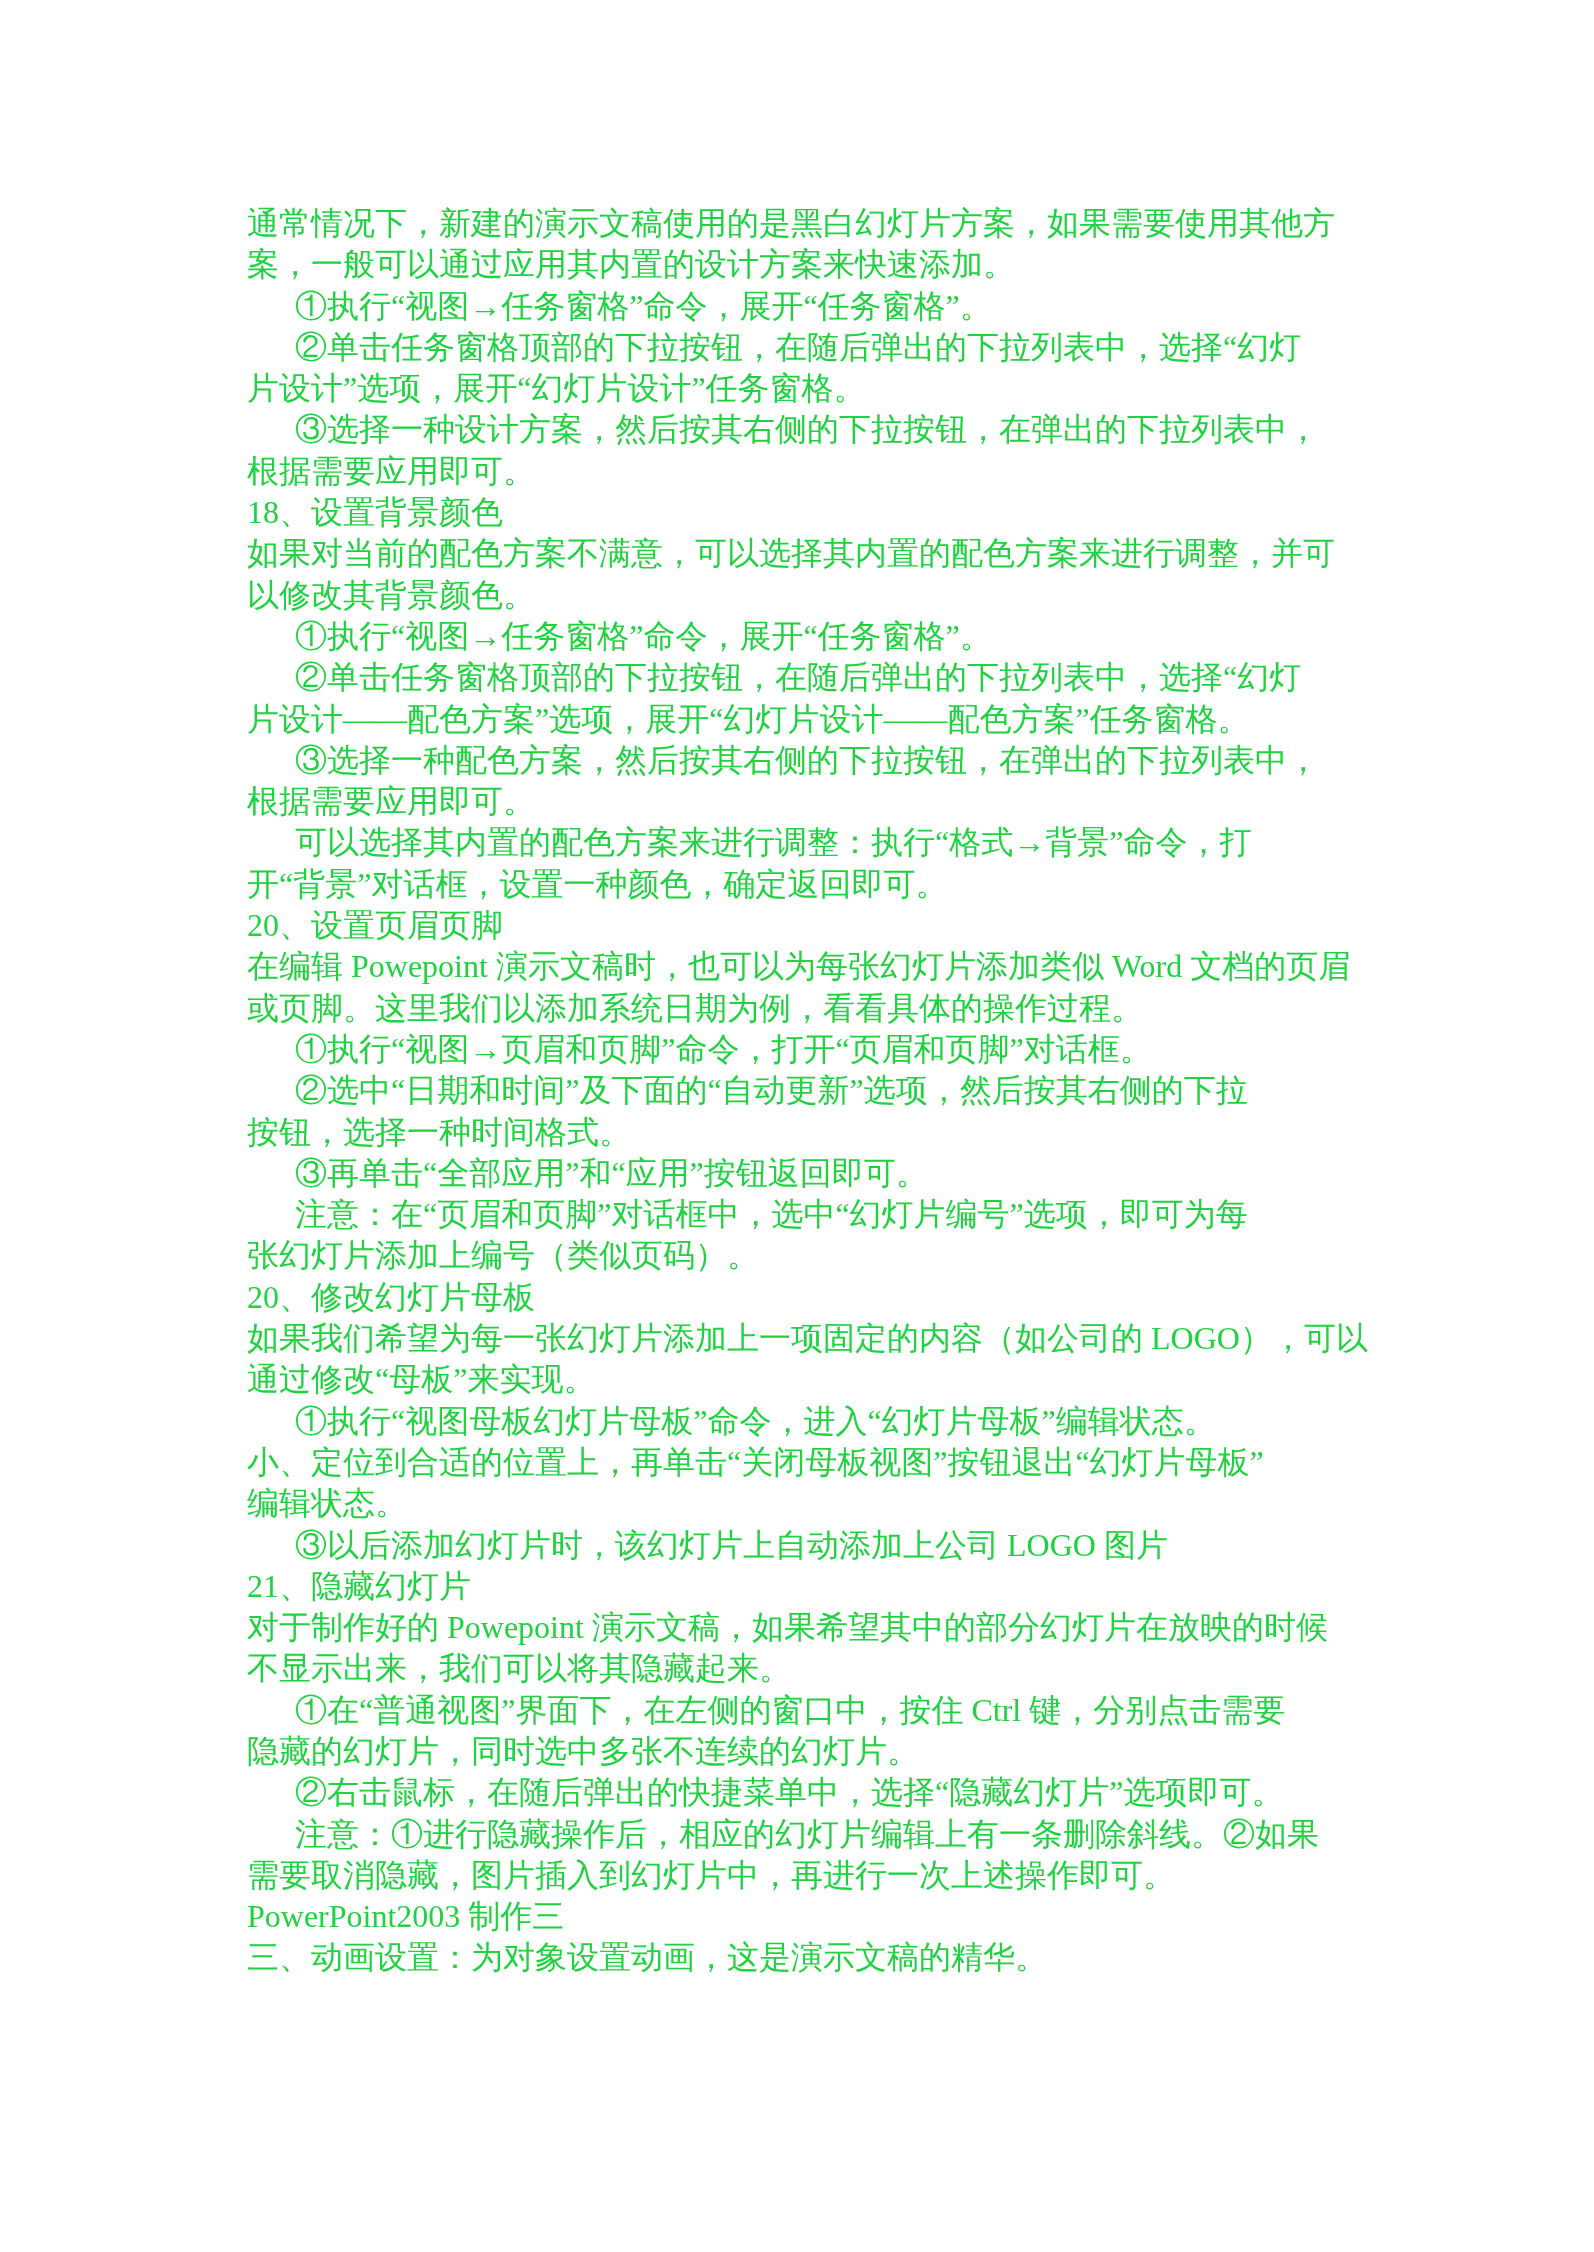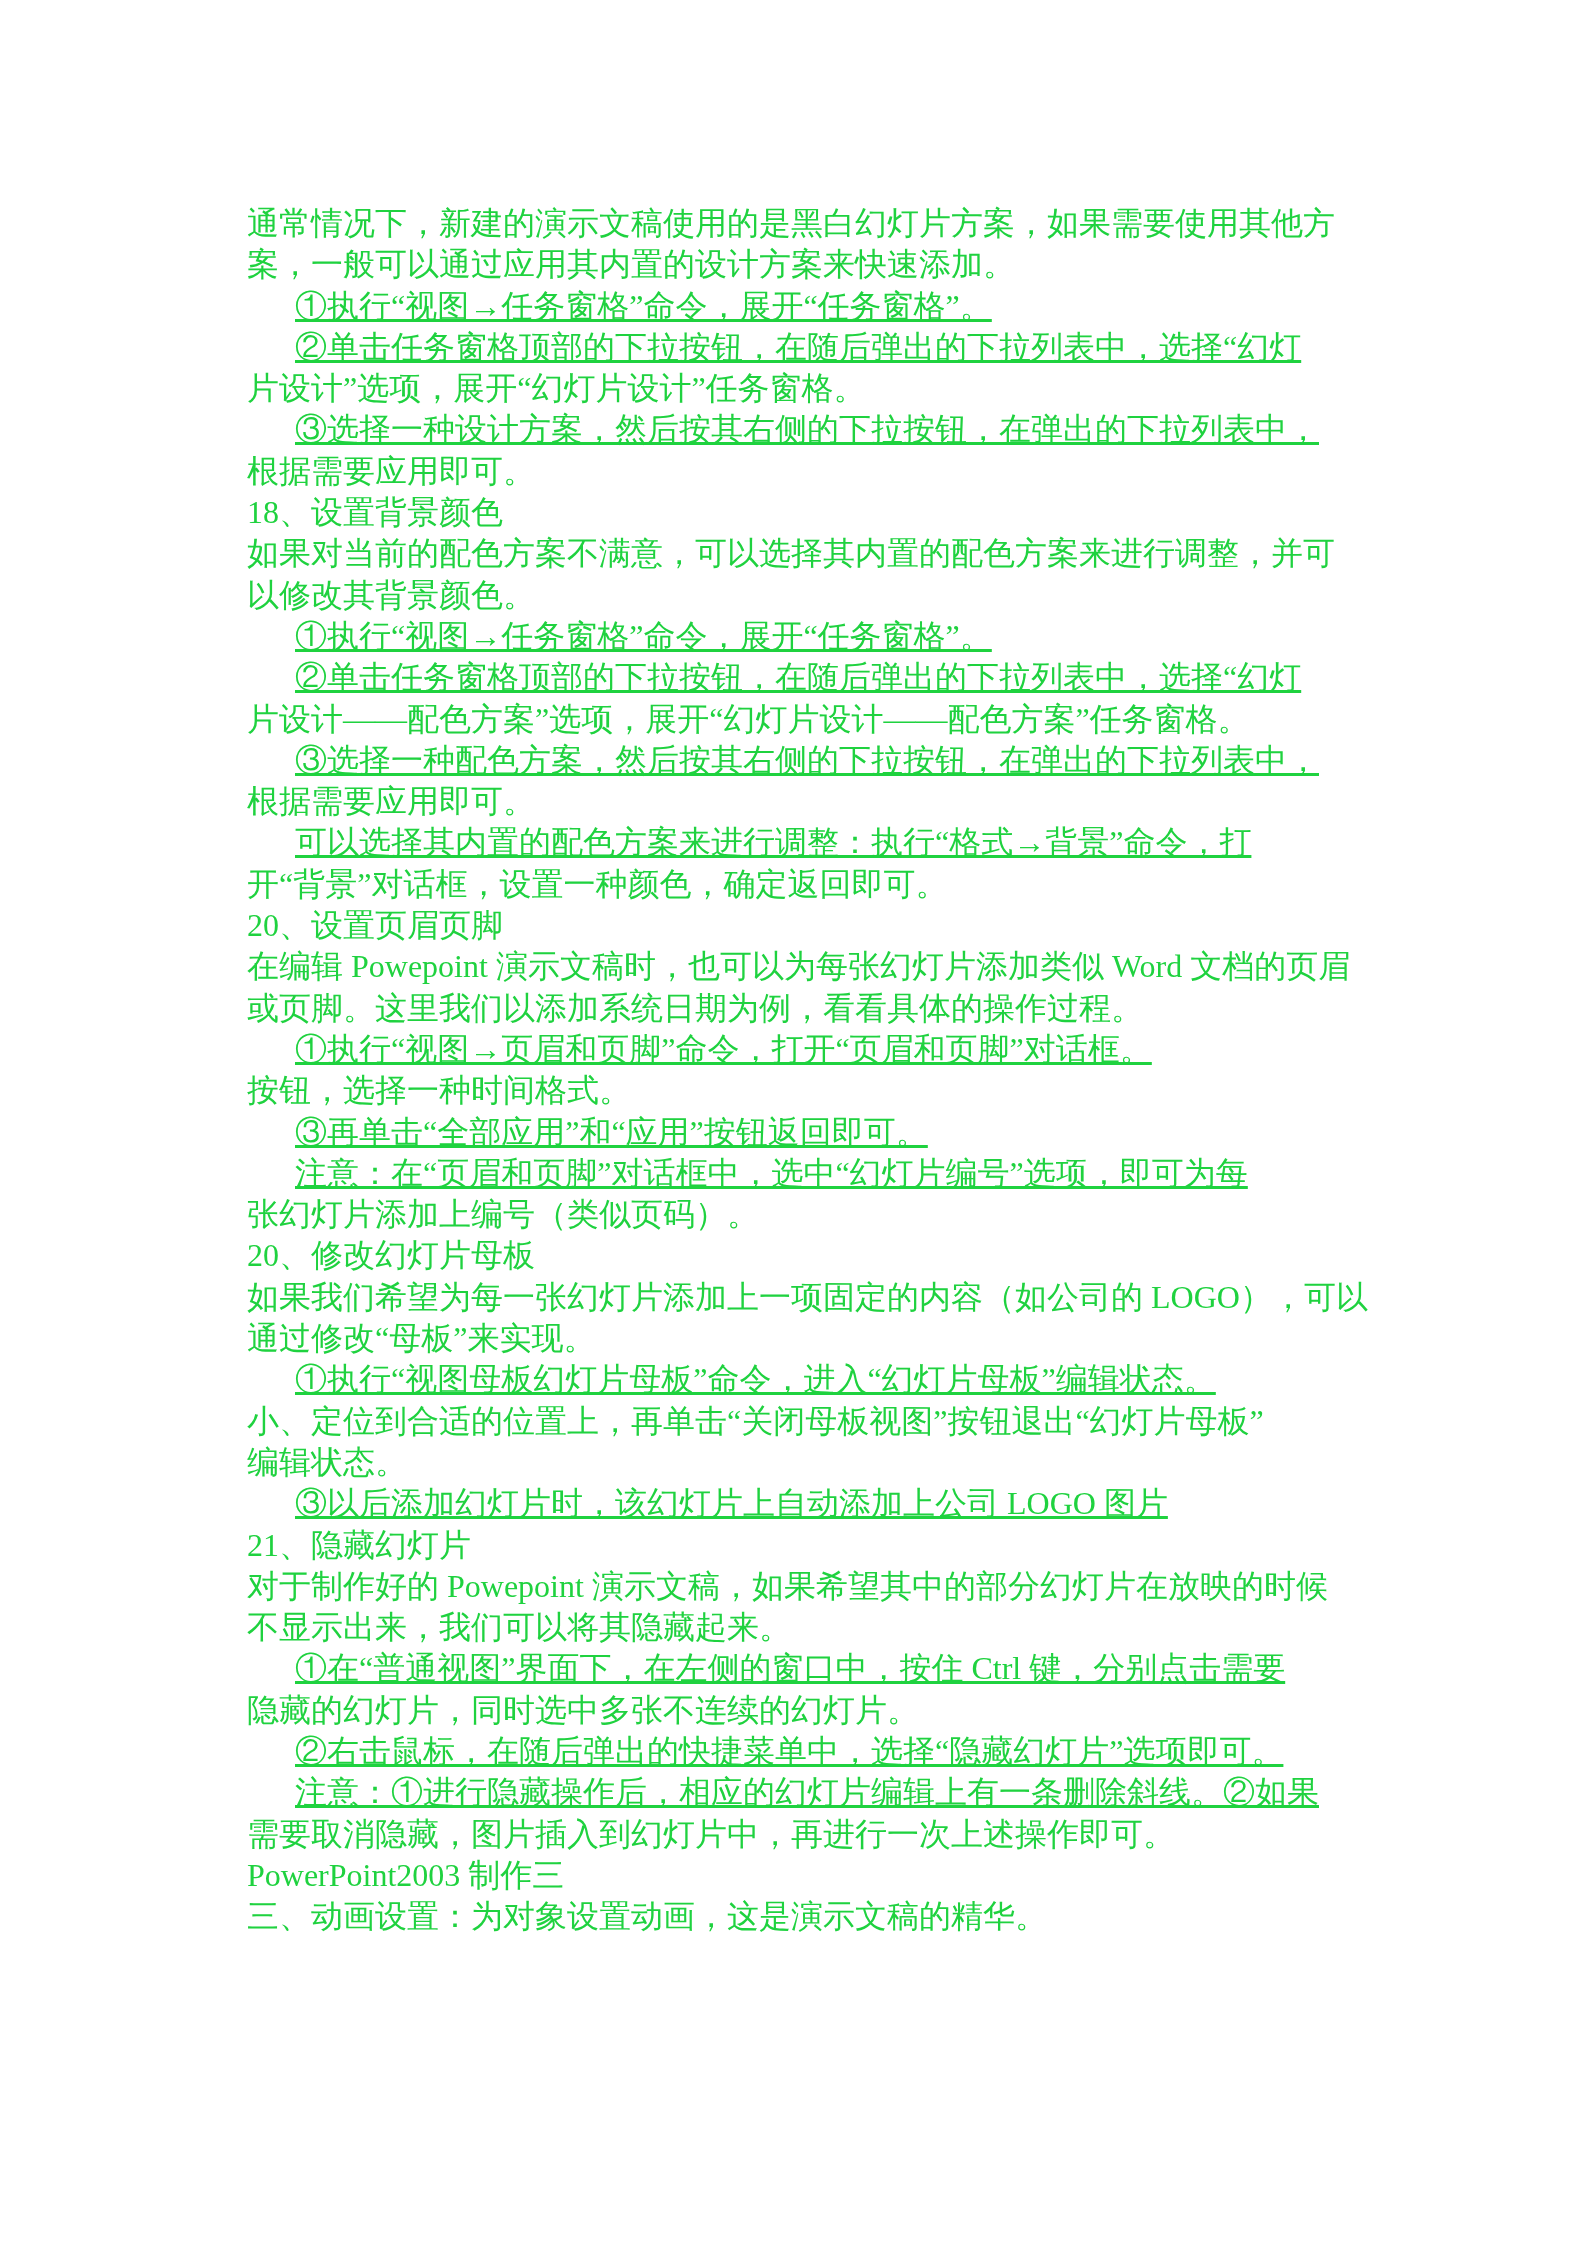--- a/index.html
+++ b/index.html
@@ -24,21 +24,20 @@
     line-height: 41.3px;
     color: #1fd23f;
     font-weight: 400;
   }
   .line {
     height: 41.3px;
     white-space: nowrap;
   }
   .line.indent {
     padding-left: 48px;
-    text-decoration: underline;
   }
 </style>
 </head>
 <body>
 
 <div class="page" style="background: rgb(255, 255, 255);">
   <div class="text-block" style="color: rgb(31, 210, 63);">
       <div class="line">通常情况下，新建的演示文稿使用的是黑白幻灯片方案，如果需要使用其他方</div>
       <div class="line">案，一般可以通过应用其内置的设计方案来快速添加。</div>
       <div class="line indent">①执行“视图→任务窗格”命令，展开“任务窗格”。</div>
@@ -53,20 +52,21 @@
       <div class="line indent">②单击任务窗格顶部的下拉按钮，在随后弹出的下拉列表中，选择“幻灯</div>
       <div class="line">片设计——配色方案”选项，展开“幻灯片设计——配色方案”任务窗格。</div>
       <div class="line indent">③选择一种配色方案，然后按其右侧的下拉按钮，在弹出的下拉列表中，</div>
       <div class="line">根据需要应用即可。</div>
       <div class="line indent">可以选择其内置的配色方案来进行调整：执行“格式→背景”命令，打</div>
       <div class="line">开“背景”对话框，设置一种颜色，确定返回即可。</div>
       <div class="line">20、设置页眉页脚</div>
       <div class="line">在编辑 Powepoint 演示文稿时，也可以为每张幻灯片添加类似 Word 文档的页眉</div>
       <div class="line">或页脚。这里我们以添加系统日期为例，看看具体的操作过程。</div>
       <div class="line indent">①执行“视图→页眉和页脚”命令，打开“页眉和页脚”对话框。</div>
+      <div class="line indent">②选中“日期和时间”及下面的“自动更新”选项，然后按其右侧的下拉</div>
       <div class="line">按钮，选择一种时间格式。</div>
       <div class="line indent">③再单击“全部应用”和“应用”按钮返回即可。</div>
       <div class="line indent">注意：在“页眉和页脚”对话框中，选中“幻灯片编号”选项，即可为每</div>
       <div class="line">张幻灯片添加上编号（类似页码）。</div>
       <div class="line">20、修改幻灯片母板</div>
       <div class="line">如果我们希望为每一张幻灯片添加上一项固定的内容（如公司的 LOGO），可以</div>
       <div class="line">通过修改“母板”来实现。</div>
       <div class="line indent">①执行“视图母板幻灯片母板”命令，进入“幻灯片母板”编辑状态。</div>
       <div class="line">小、定位到合适的位置上，再单击“关闭母板视图”按钮退出“幻灯片母板”</div>
       <div class="line">编辑状态。</div>

